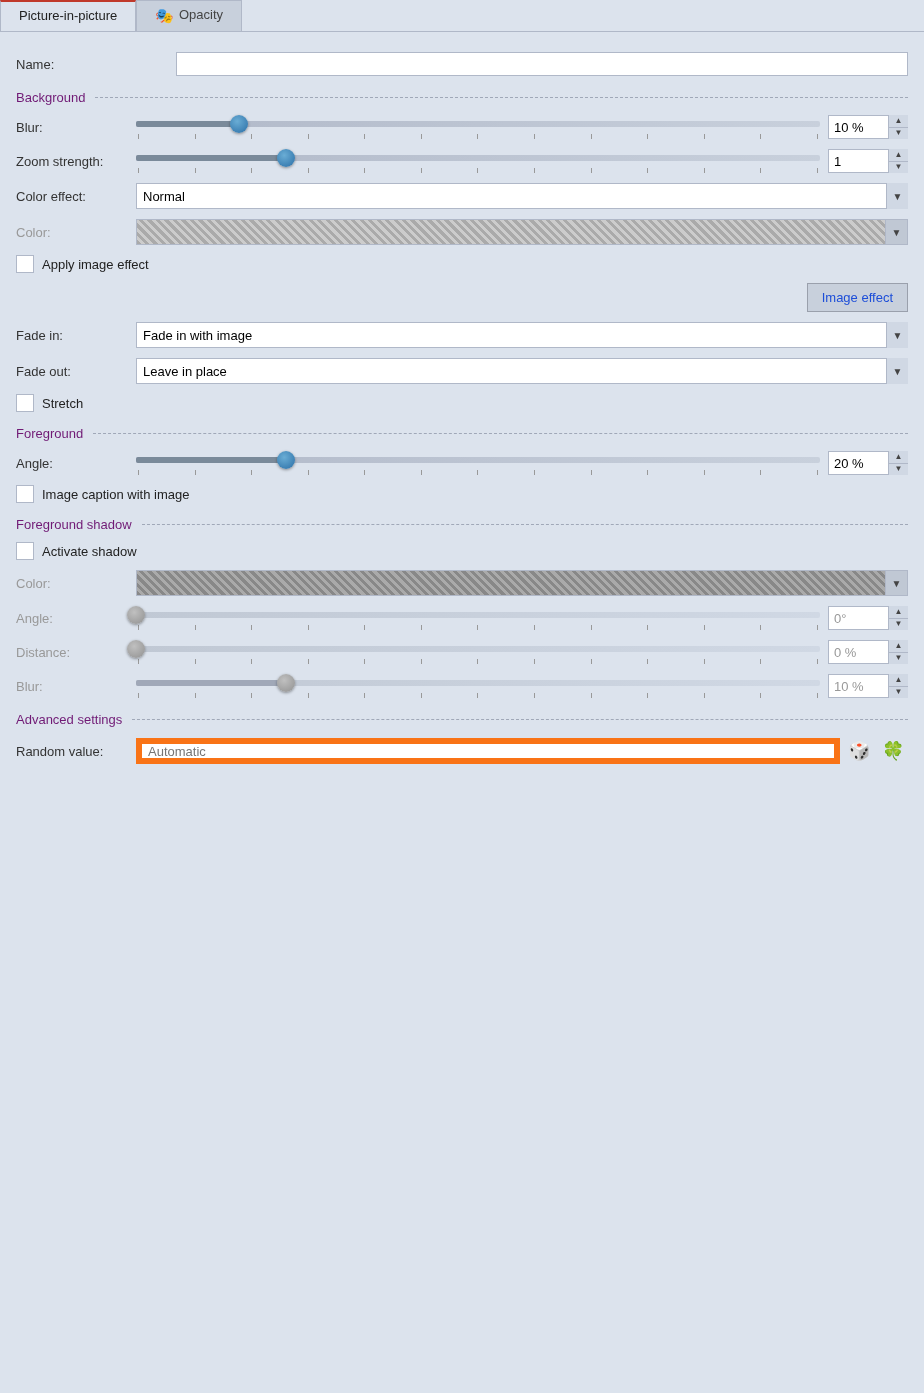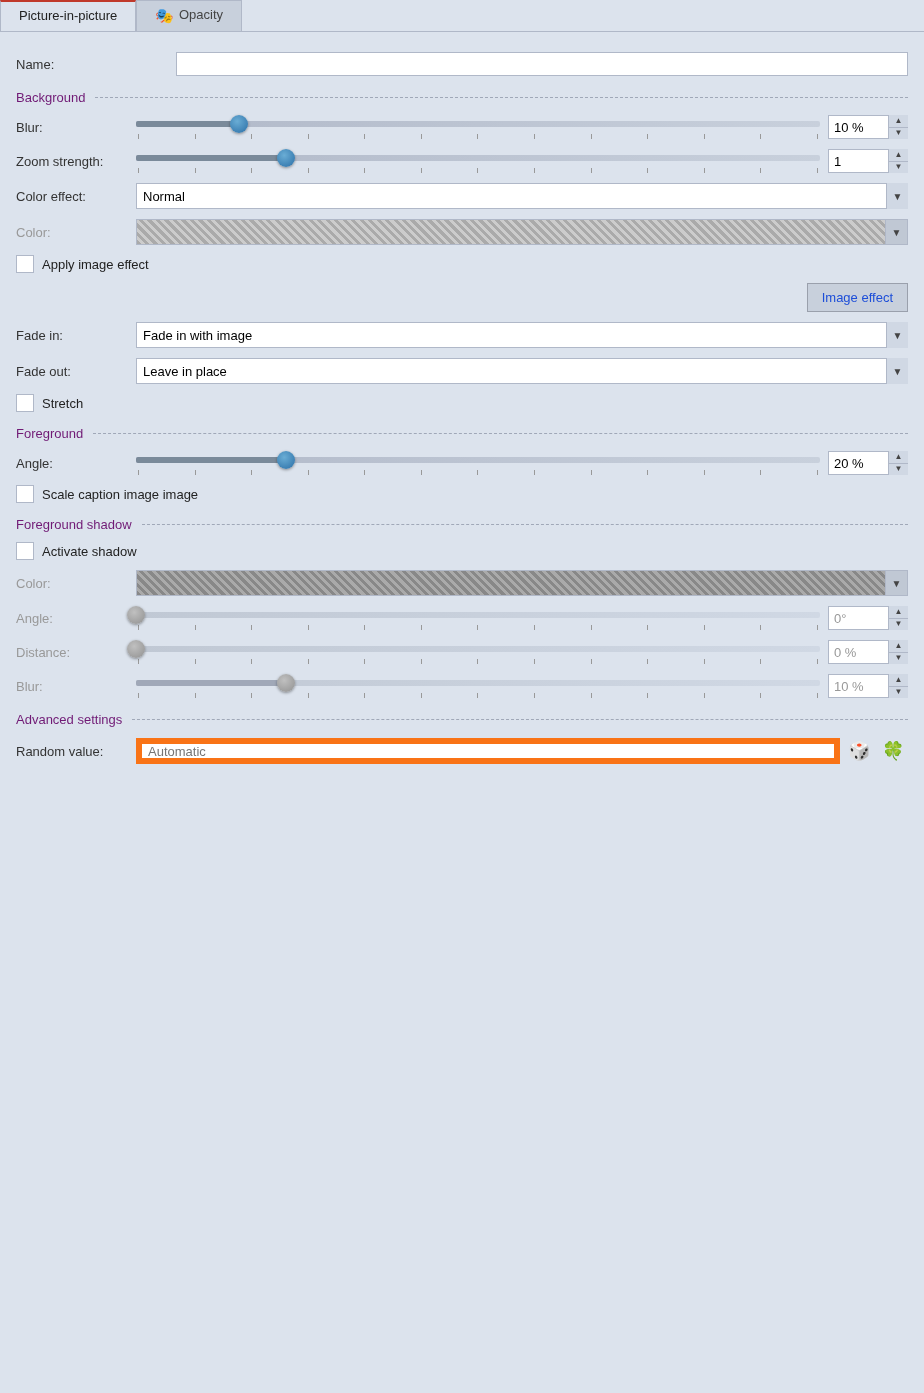--- a/index.html
+++ b/index.html
@@ -540,21 +540,21 @@
         <input type="text" value="20 %" style="">
         <div class="spinner-arrows">
           <button class="spinner-up">▲</button>
           <button class="spinner-down">▼</button>
         </div>
       </div>
     </div>
 
     <div class="checkbox-row">
       <div class="checkbox"></div>
-      <span>Scale caption image image</span>
+      <span>Image caption with image</span>
     </div>
 
     <div class="section-header">
       <span>Foreground shadow</span>
     </div>
 
     <div class="checkbox-row">
       <div class="checkbox"></div>
       <span>Activate shadow</span>
     </div>

